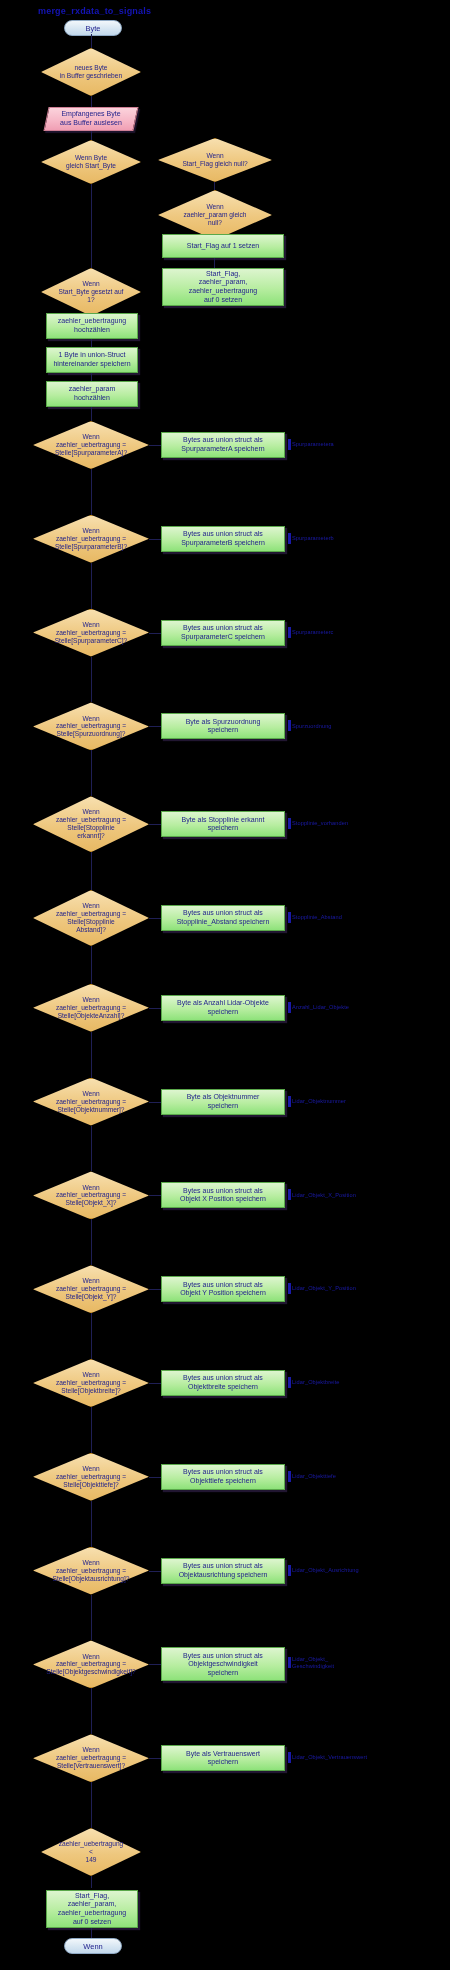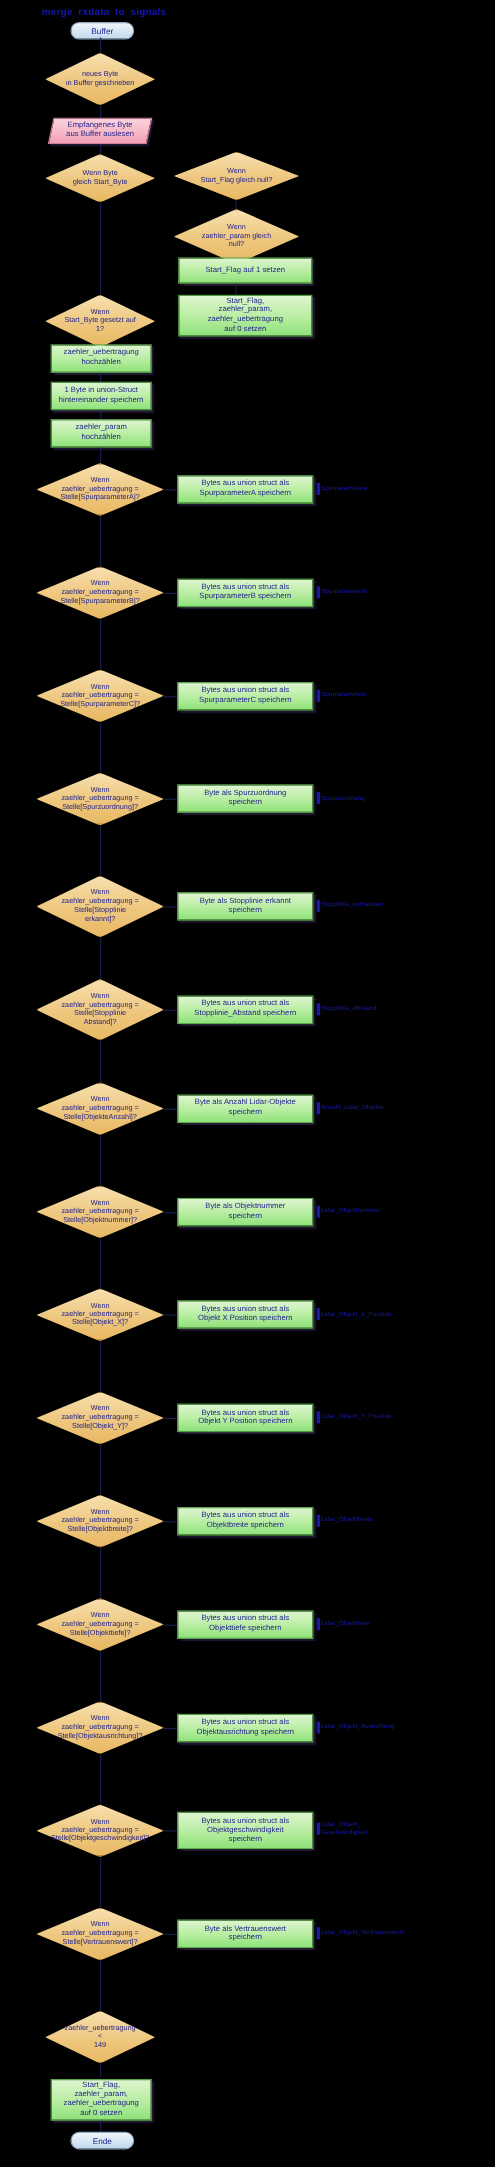--- a/index.html
+++ b/index.html
@@ -89,21 +89,21 @@
   .vline{width:1px;}
   .hline{height:1px;}
 </style>
 </head>
 <body>
 
 <div class="canvas">
 
   <div class="title">merge_rxdata_to_signals</div>
 
-  <div class="term" style="left:64px;top:20px;">Buffer</div>
+  <div class="term" style="left:64px;top:20px;">Byte</div>
 
   <div class="conn vline" style="left:91px;top:34px;height:20px;"></div>
 
   <div class="dec" style="left:41px;top:48px;width:100px;height:48px;">
     <div class="shadow"></div>
     <div class="shape"></div>
     <div class="txt" style="white-space: pre-line;">neues Byte
 in Buffer geschrieben</div>
   </div>
 
@@ -419,15 +419,15 @@
 
   <div class="conn vline" style="left:91px;top:1876px;height:12px;"></div>
 
   <div class="proc" style="left: 46px; top: 1890px; width: 92px; height: 38px; white-space: pre-line;">Start_Flag,
 zaehler_param,
 zaehler_uebertragung
 auf 0 setzen</div>
 
   <div class="conn vline" style="left:91px;top:1928px;height:11px;"></div>
 
-  <div class="term" style="left:64px;top:1938px;">Ende</div>
+  <div class="term" style="left:64px;top:1938px;">Wenn</div>
 
 </div>
 
 </body></html>

